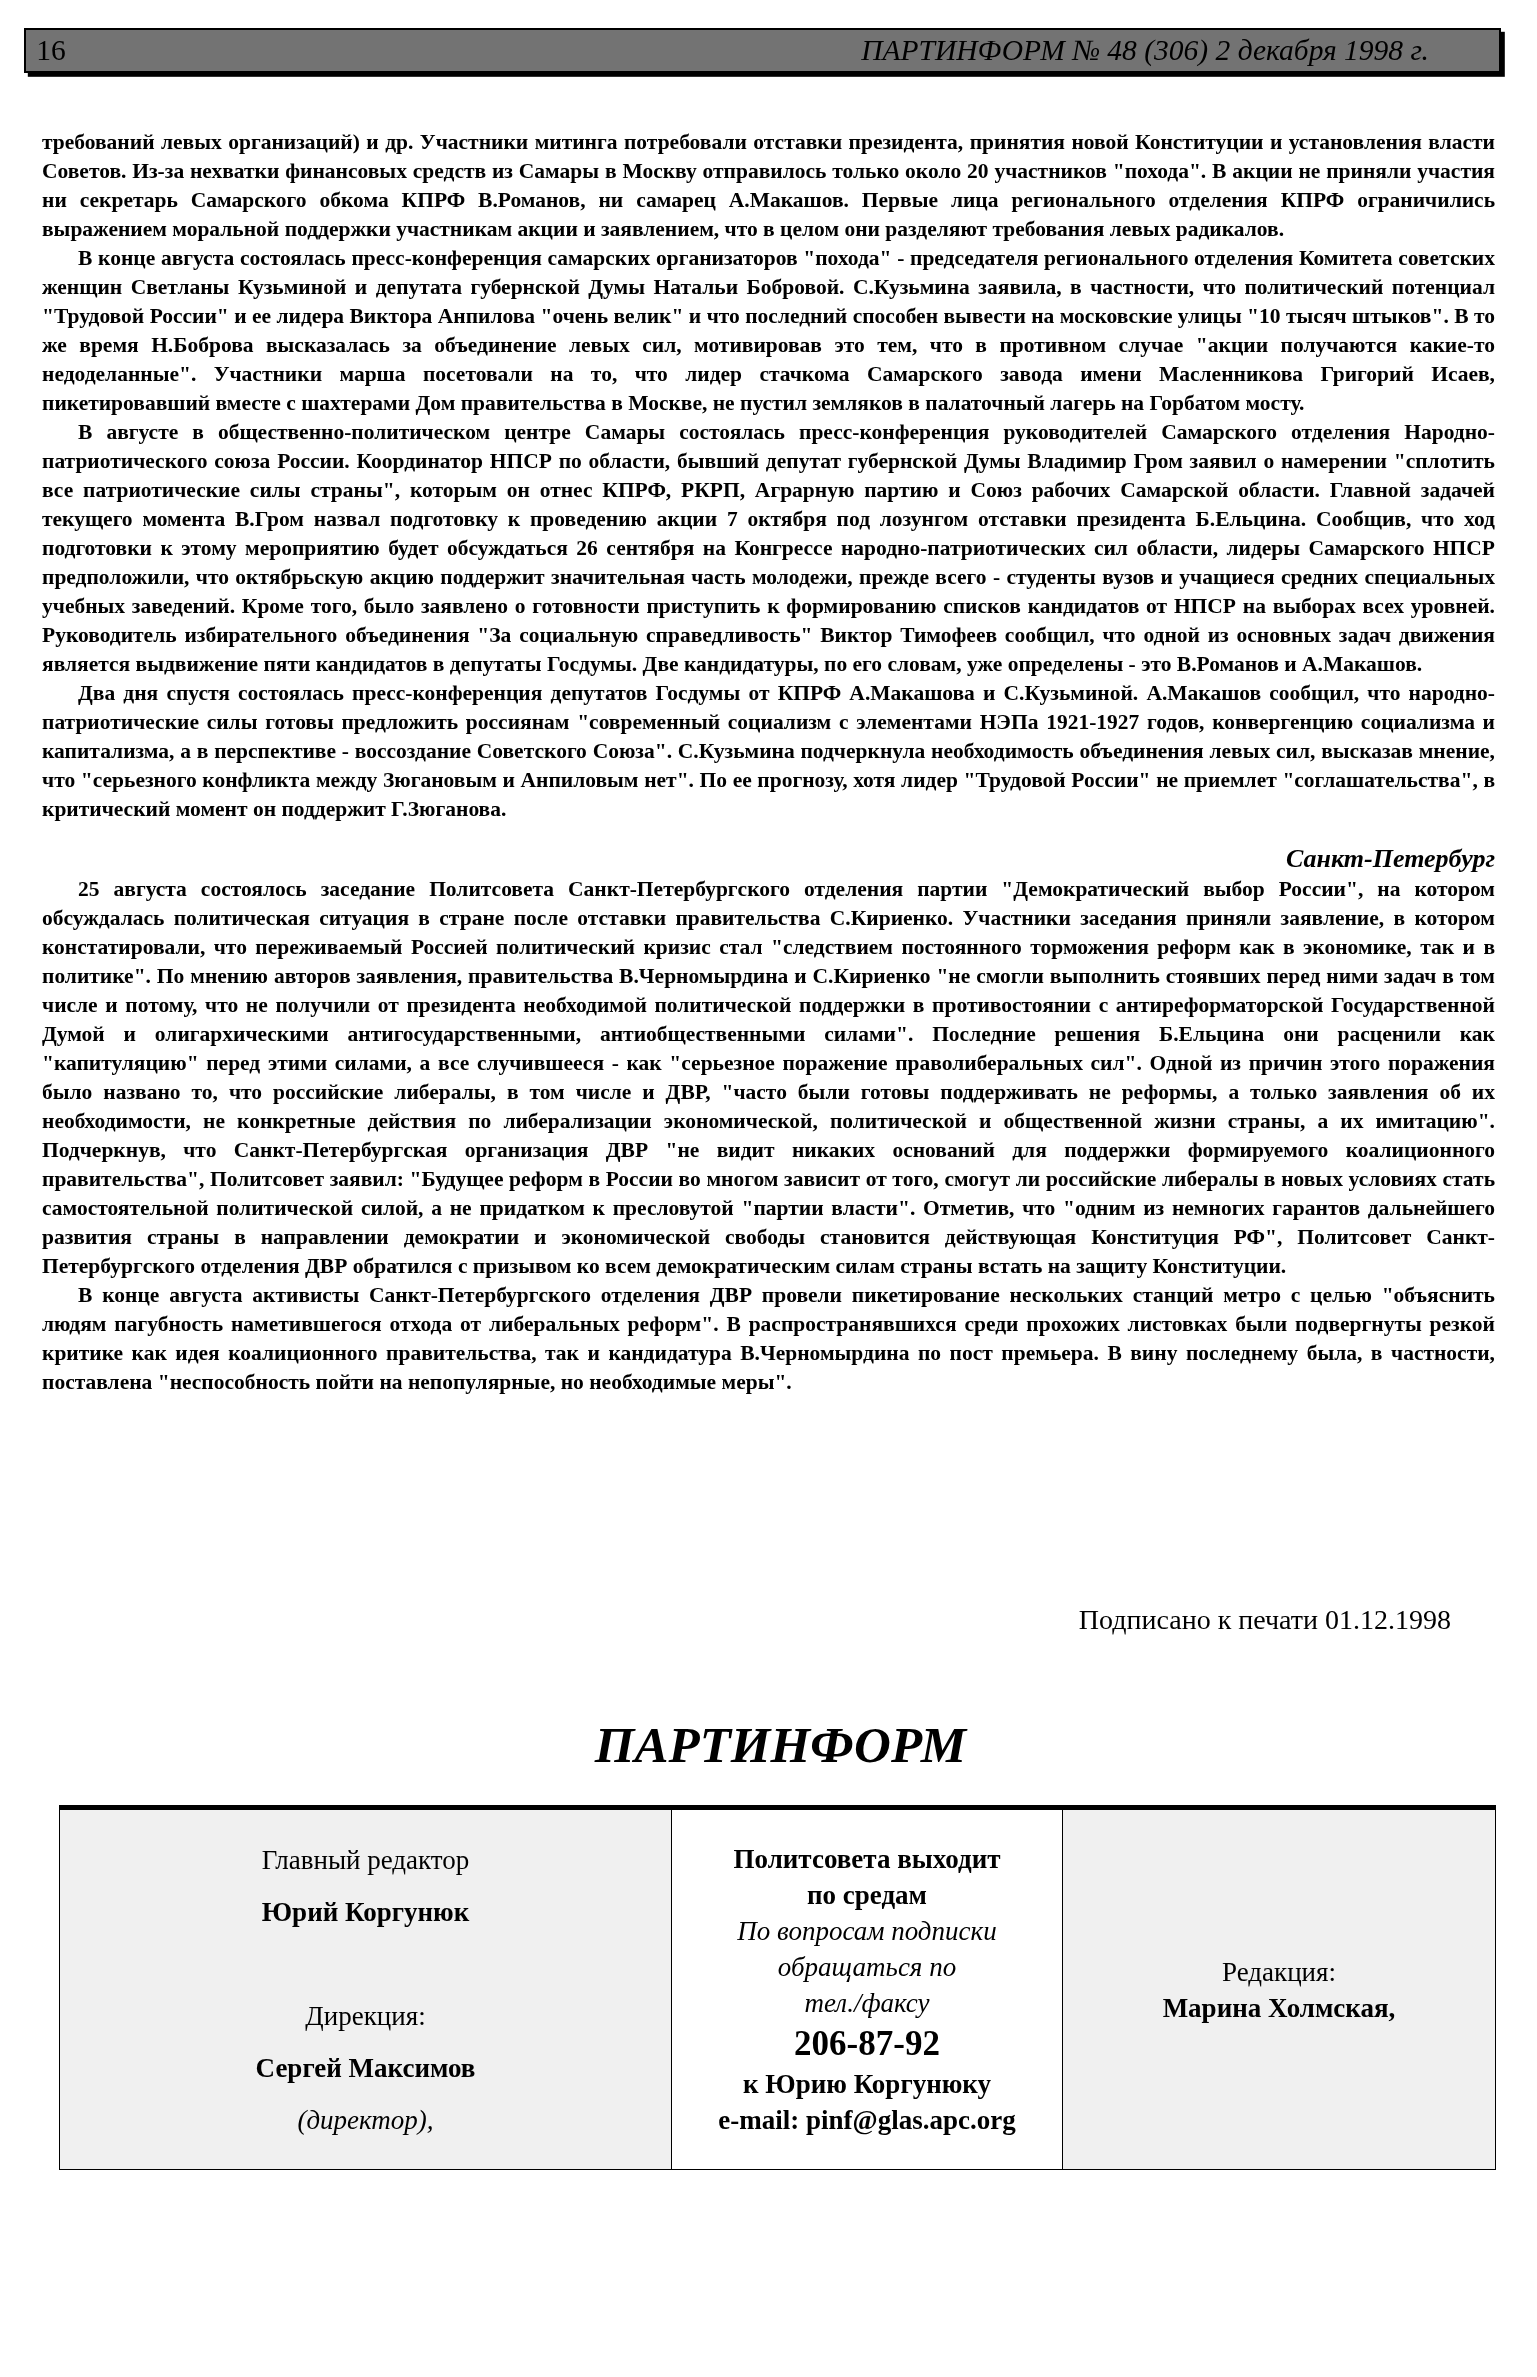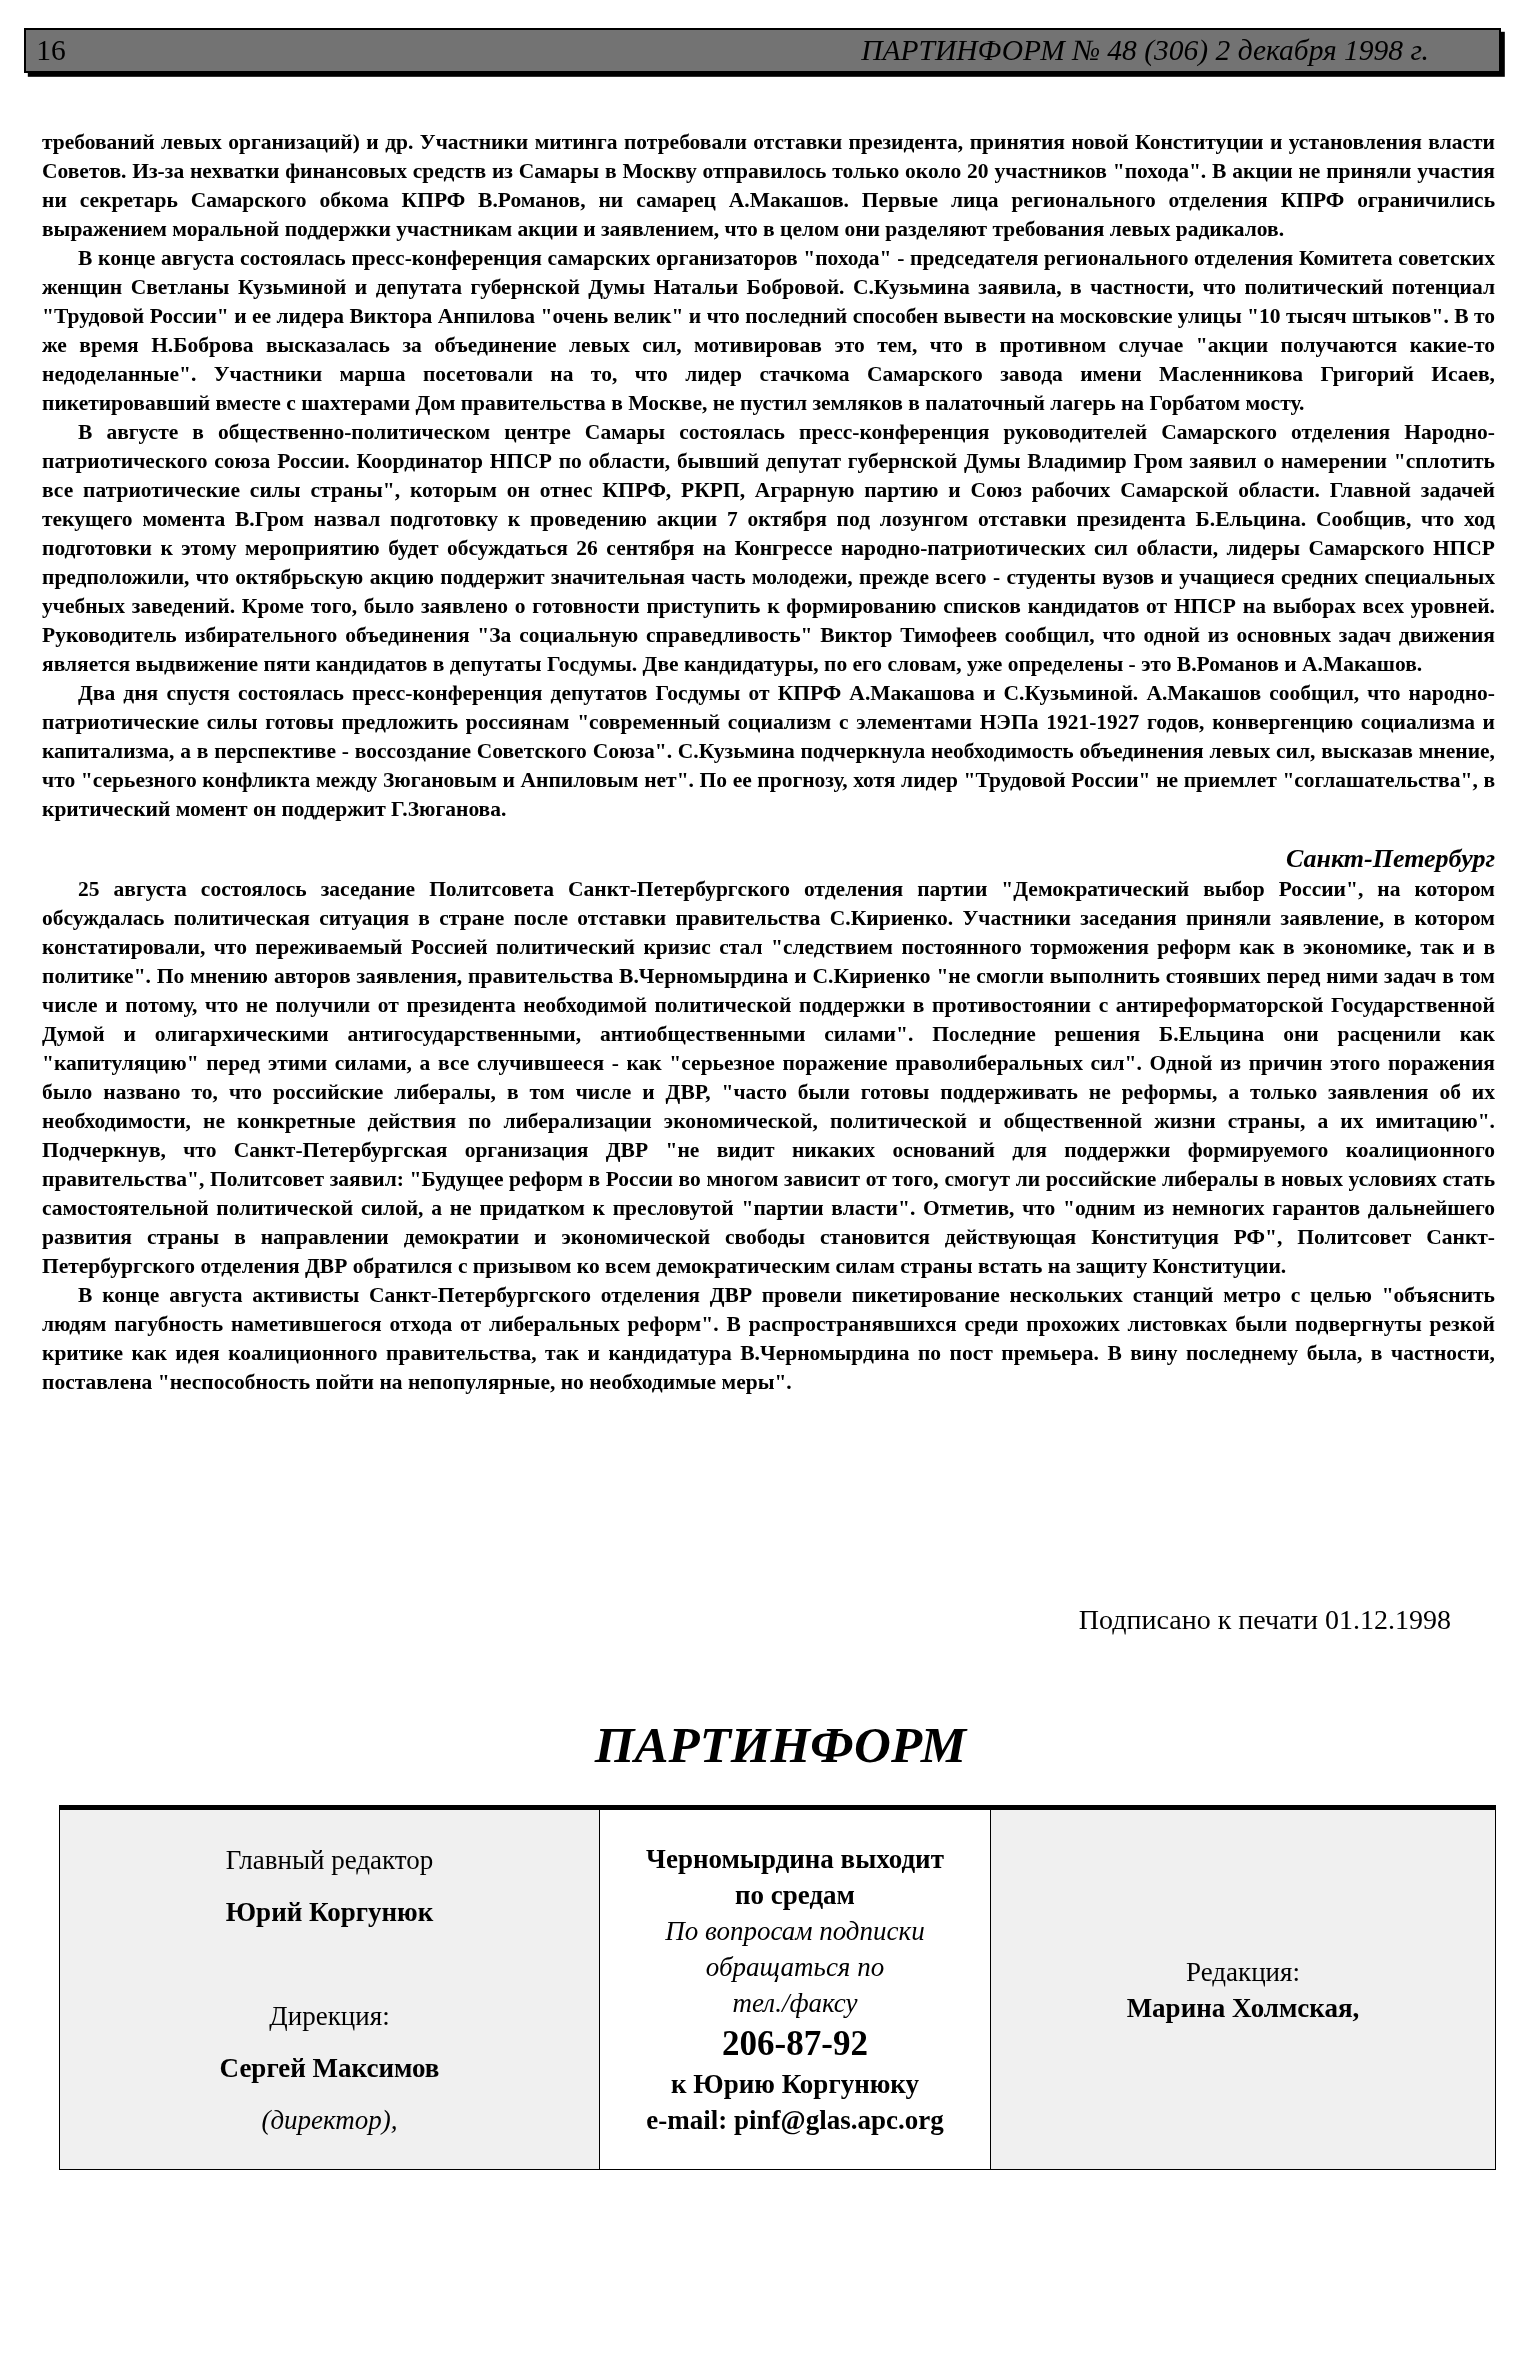--- a/index.html
+++ b/index.html
@@ -15,21 +15,21 @@
   .body-text p.indent { text-indent: 36px; }
   .section-heading { text-align: right; font-style: italic; 
                      font-size: 26px; margin: 19px 0 0 0; line-height: 32px; }
   .signed { position: absolute; right: 86px; top: 1604px; font-size: 28px; }
   .masthead { position: absolute; left: 12px; width: 1537px; top: 1716px; text-align: center;
               font-size: 51px; font-weight: bold; font-style: italic; }
   .imprint { position: absolute; left: 59px; top: 1805px; width: 1435px; height: 359px;
              border: 1.9px solid #000; border-top: 5.1px solid #000; display: flex; }
   .col { box-sizing: border-box; text-align: center; font-size: 27px; line-height: 36px;
          display: flex; flex-direction: column; justify-content: center; }
-  .col.left { width: 540px; background: #f0f0f0; border-right: 1.9px solid #000; gap: 16px; }
+  .col.left { width: 612px; background: #f0f0f0; border-right: 1.9px solid #000; gap: 16px; }
   .col.mid { width: 391px; background: #fff; border-right: 1.9px solid #000; }
   .col.right { flex: 1; background: #f0f0f0; }
   .b { font-weight: bold; }
   .i { font-style: italic; }
   .gap { height: 36px; }
   .phone { font-size: 35px; font-weight: bold; line-height: 45px; }
 </style>
 </head>
 <body>
 
@@ -55,21 +55,21 @@
 <div class="imprint">
   <div class="col left">
     <div>Главный редактор</div>
     <div class="b">Юрий Коргунюк</div>
     <div class="gap"></div>
     <div>Дирекция:</div>
     <div class="b">Сергей Максимов</div>
     <div class="i">(директор),</div>
   </div>
   <div class="col mid">
-    <div class="b">Черномырдина выходит</div>
+    <div class="b">Политсовета выходит</div>
     <div class="b">по средам</div>
     <div class="i">По вопросам подписки</div>
     <div class="i">обращаться по</div>
     <div class="i">тел./факсу</div>
     <div class="phone">206-87-92</div>
     <div class="b">к Юрию Коргунюку</div>
     <div class="b">e-mail: pinf@glas.apc.org</div>
   </div>
   <div class="col right">
     <div>Редакция:</div>

